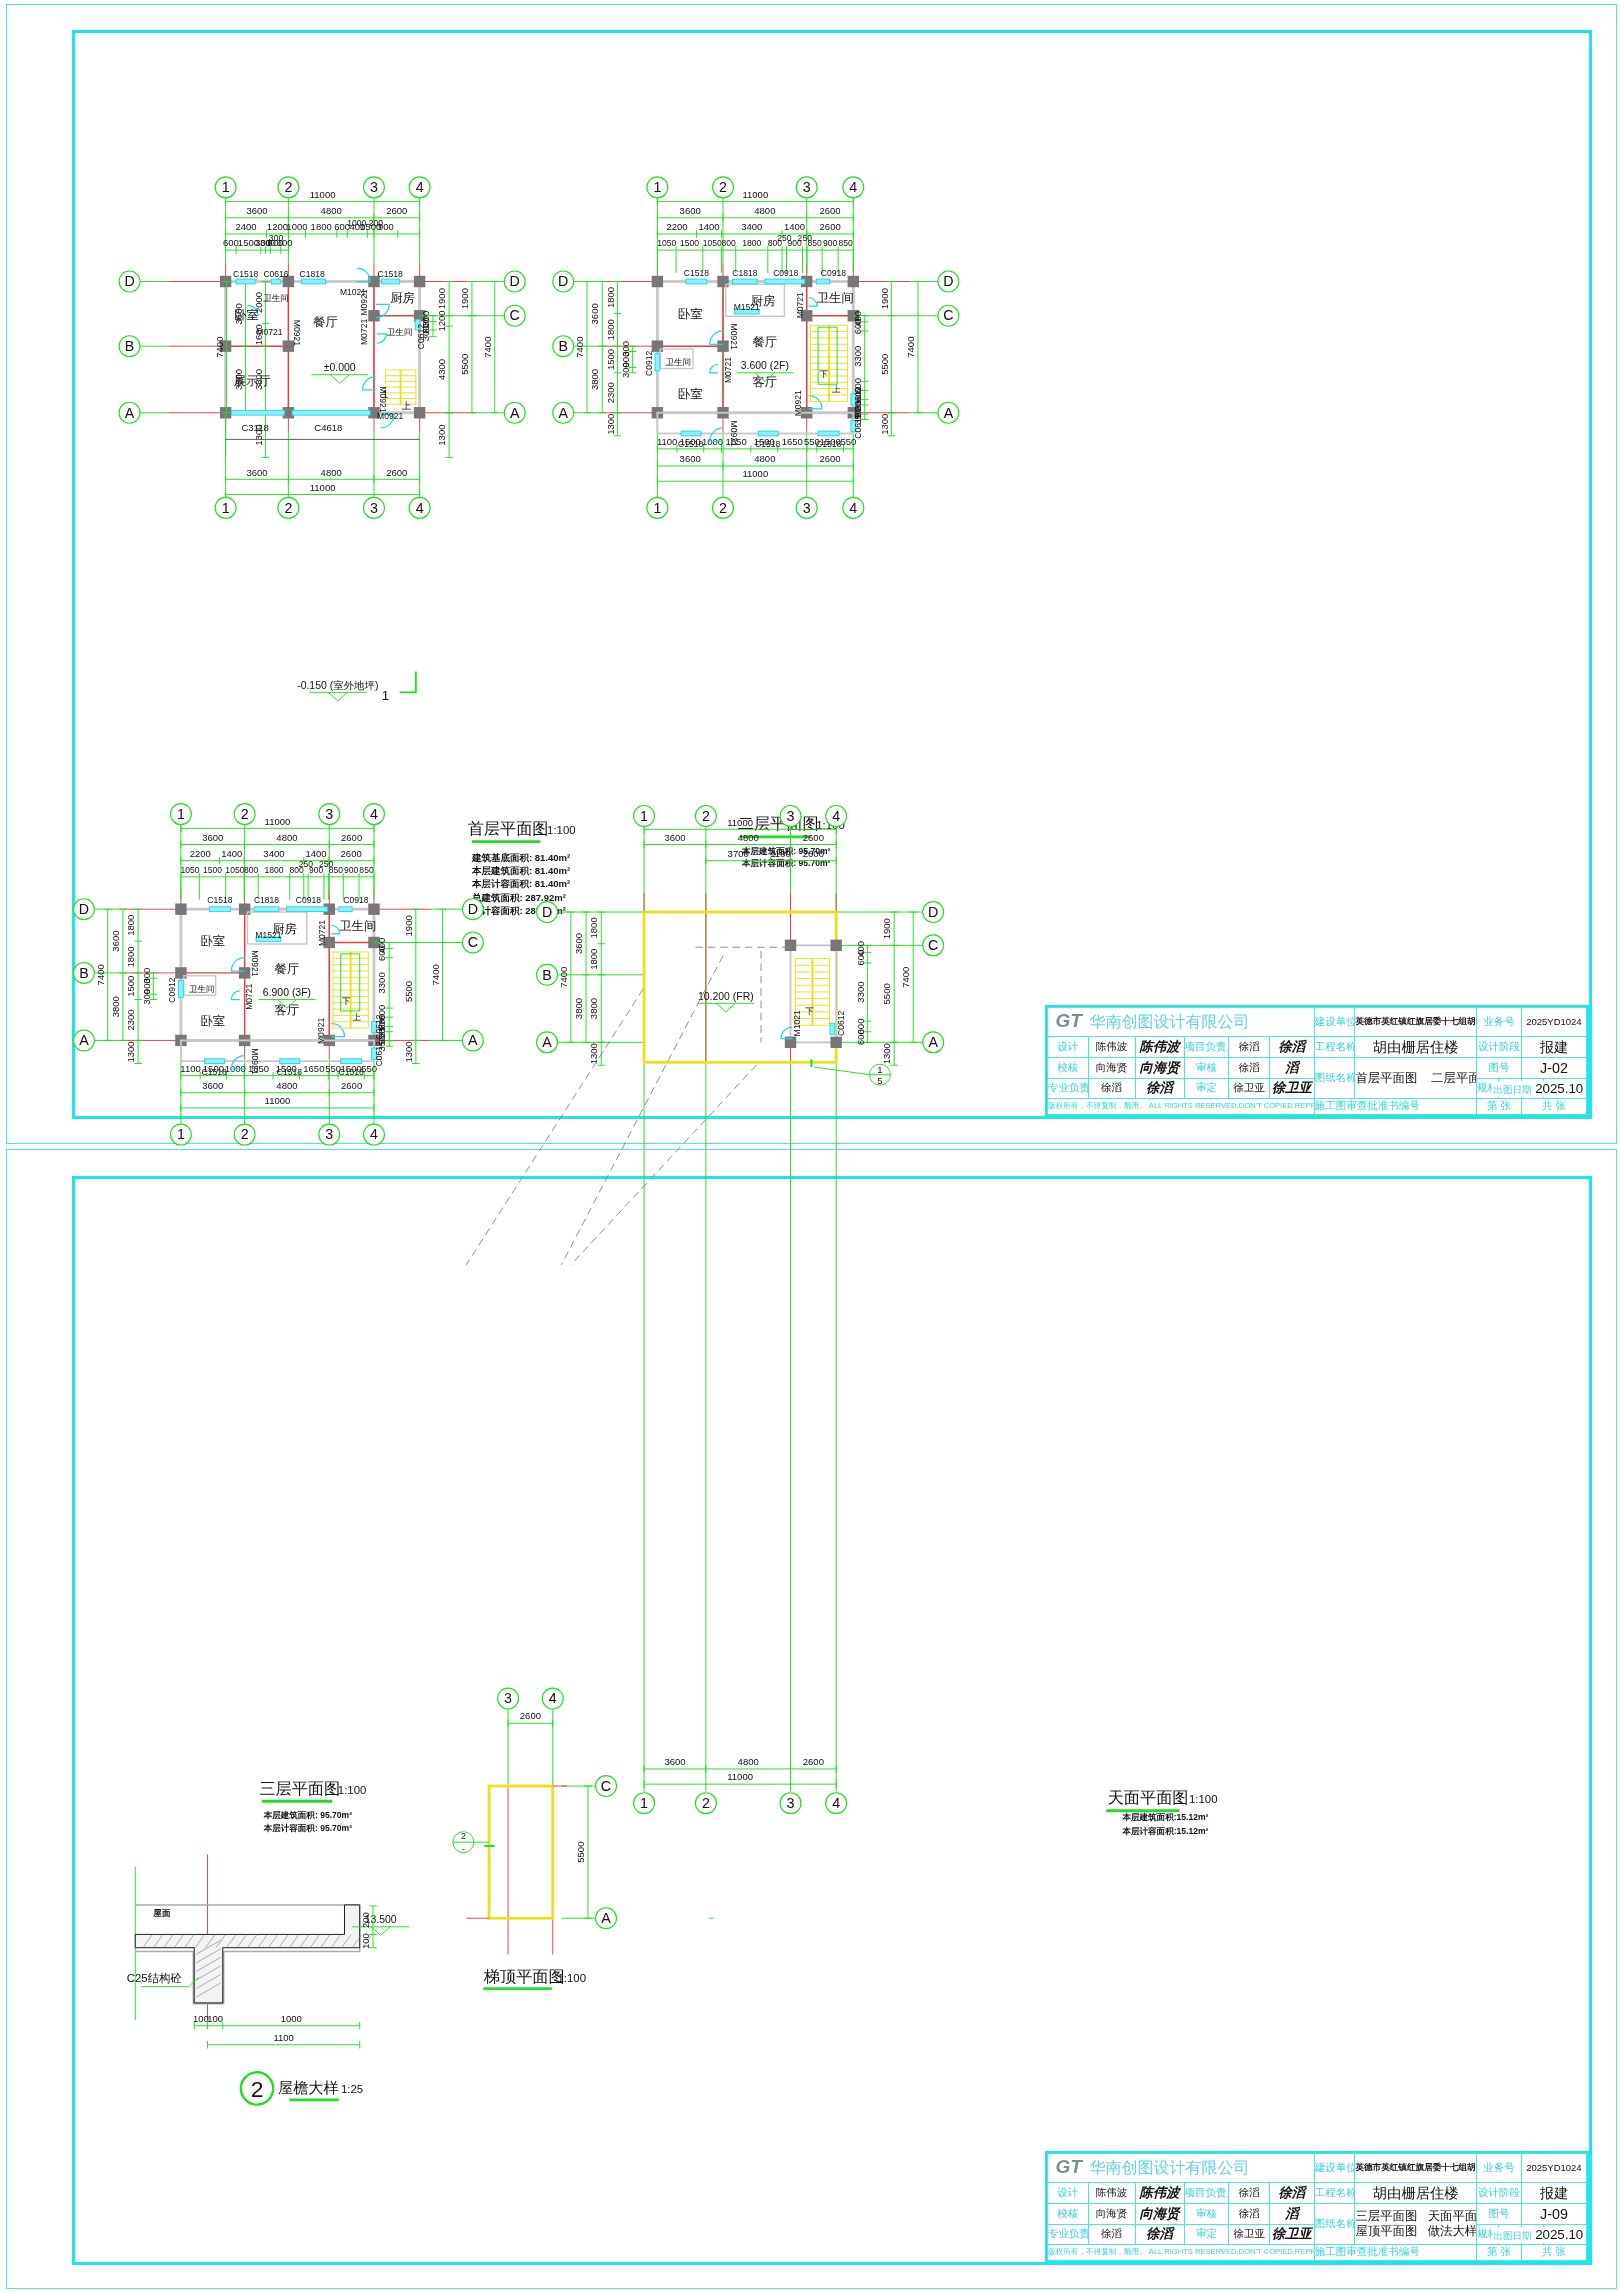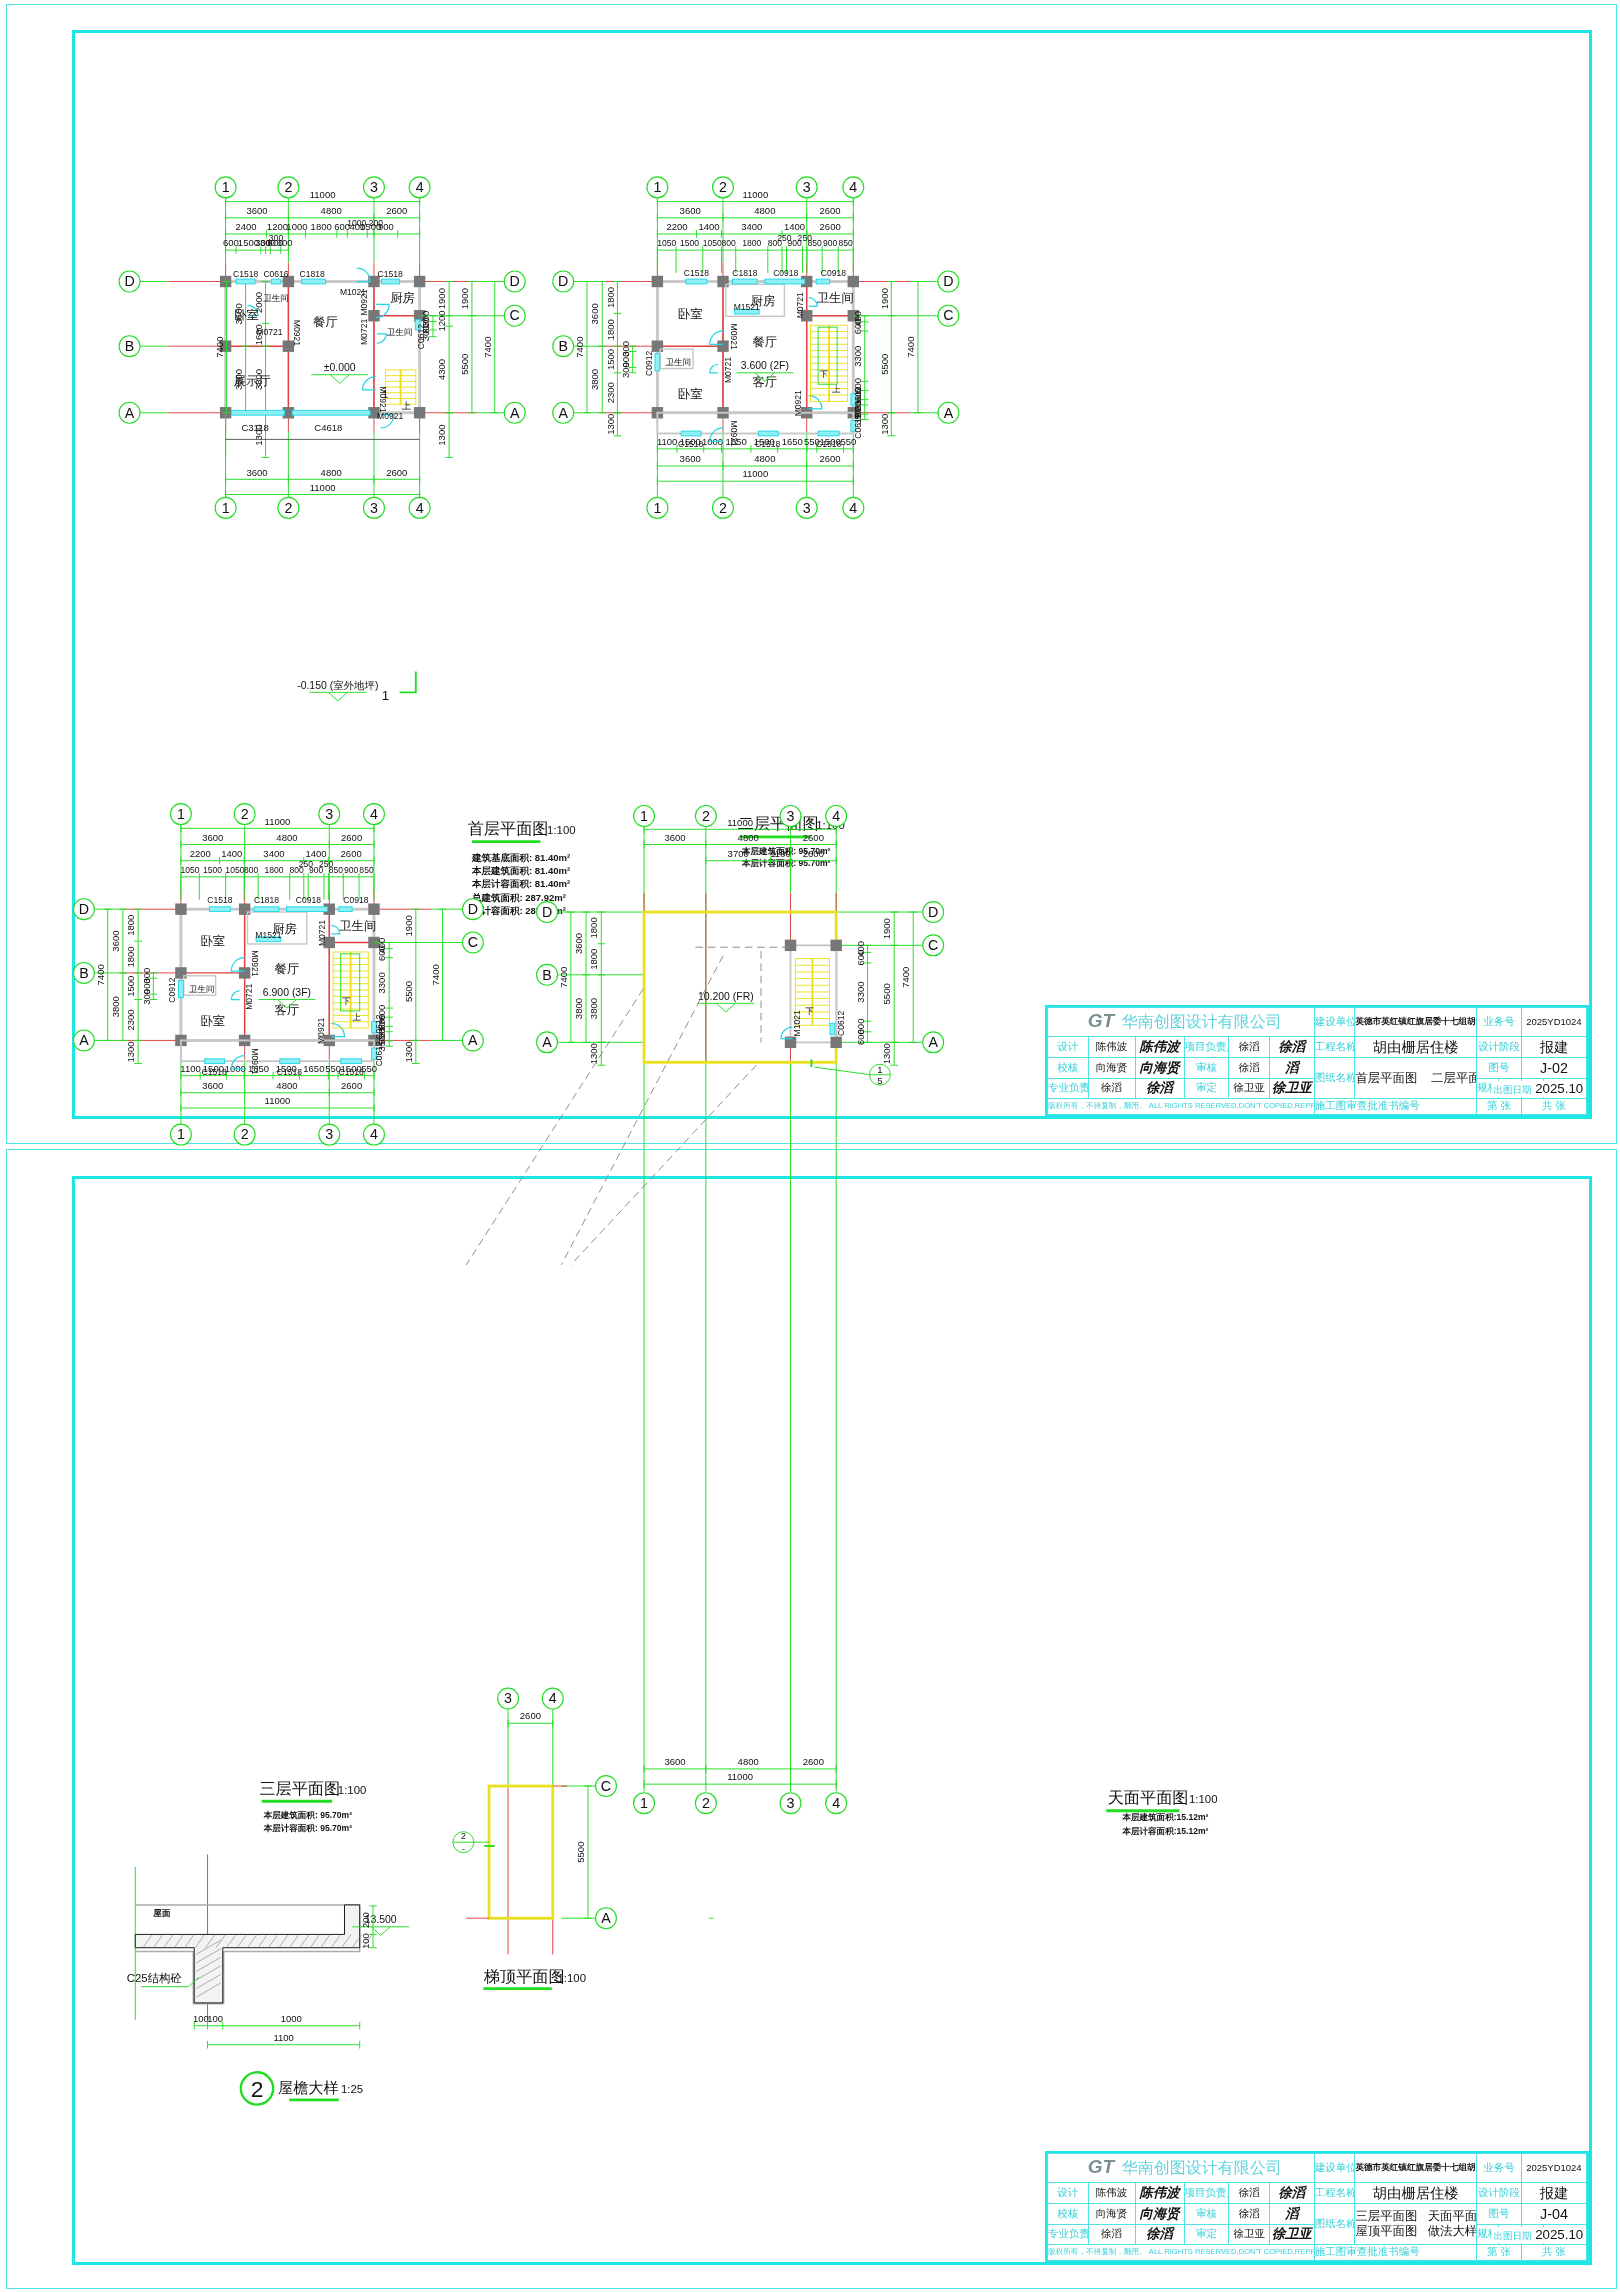--- a/index.html
+++ b/index.html
@@ -5,21 +5,21 @@
   html,body{margin:0;padding:0;background:#fff;}
   body{width:1621px;height:2292px;position:relative;overflow:hidden;font-family:"Liberation Sans","DejaVu Sans",sans-serif;}
   .sheet-outer{position:absolute;border:1.4px solid #4fe3e3;box-sizing:border-box;}
   .sheet-inner{position:absolute;border:3.8px solid #1ee6e6;box-sizing:border-box;}
   svg text{font-family:"Liberation Sans","DejaVu Sans",sans-serif;}
   .tb{position:absolute;border:2.9px solid #1ee6e6;background:#fff;box-sizing:border-box;}
   .tb table{border-collapse:collapse;width:100%;height:100%;table-layout:fixed;}
   .tb td{border:1px solid #4fe3e3;font-size:10.5px;color:#111;text-align:center;padding:0;white-space:nowrap;overflow:hidden;}
   .tb td.lbl{color:#36d0d8;}
   .tb td.big{font-size:14.3px;}
-  .tb .logo{font-size:16px;color:#5fd4dc;text-align:center;padding-left:7.6px;}
+  .tb .logo{font-size:16px;color:#5fd4dc;text-align:left;padding-left:7.6px;}
   .tb .logo b{color:#7a8f92;font-style:italic;font-size:19px;margin-right:7.6px;}
   .tb .sig{font-family:"DejaVu Serif",serif;font-style:italic;font-weight:bold;font-size:13.3px;}
 </style>
 </head>
 <body>
 
 <div class="sheet-outer" style="left:5.7px;top:3.8px;width:1611px;height:1140px;"></div>
 <div class="sheet-inner" style="left:72px;top:30px;width:1520px;height:1089px;"></div>
 <div class="sheet-outer" style="left:5.7px;top:1149px;width:1611px;height:1140px;"></div>
 <div class="sheet-inner" style="left:72px;top:1176px;width:1520px;height:1089px;"></div>
@@ -1208,21 +1208,21 @@
 <tr style="height:19px">
  <td class="lbl">校核</td>
  <td>向海贤</td>
  <td class="sig">向海贤</td>
  <td class="lbl">审核</td>
  <td>徐滔</td>
  <td class="sig">滔</td>
  <td rowspan="2" class="lbl">图纸名称</td>
  <td rowspan="2" style="font-size:12.4px;line-height:15px"><span>三层平面图&nbsp;&nbsp;&nbsp;天面平面图</span><br><span>屋顶平面图&nbsp;&nbsp;&nbsp;做法大样图</span></td>
  <td colspan="2" class="lbl">图号</td>
- <td colspan="2" class="big">J-04</td>
+ <td colspan="2" class="big">J-09</td>
 </tr>
 <tr style="height:19px">
  <td class="lbl">专业负责人</td>
  <td>徐滔</td>
  <td class="sig">徐滔</td>
  <td class="lbl">审定</td>
  <td>徐卫亚</td>
  <td class="sig">徐卫亚</td>
  <td class="lbl">规格</td>
  <td class="big">A2</td>

